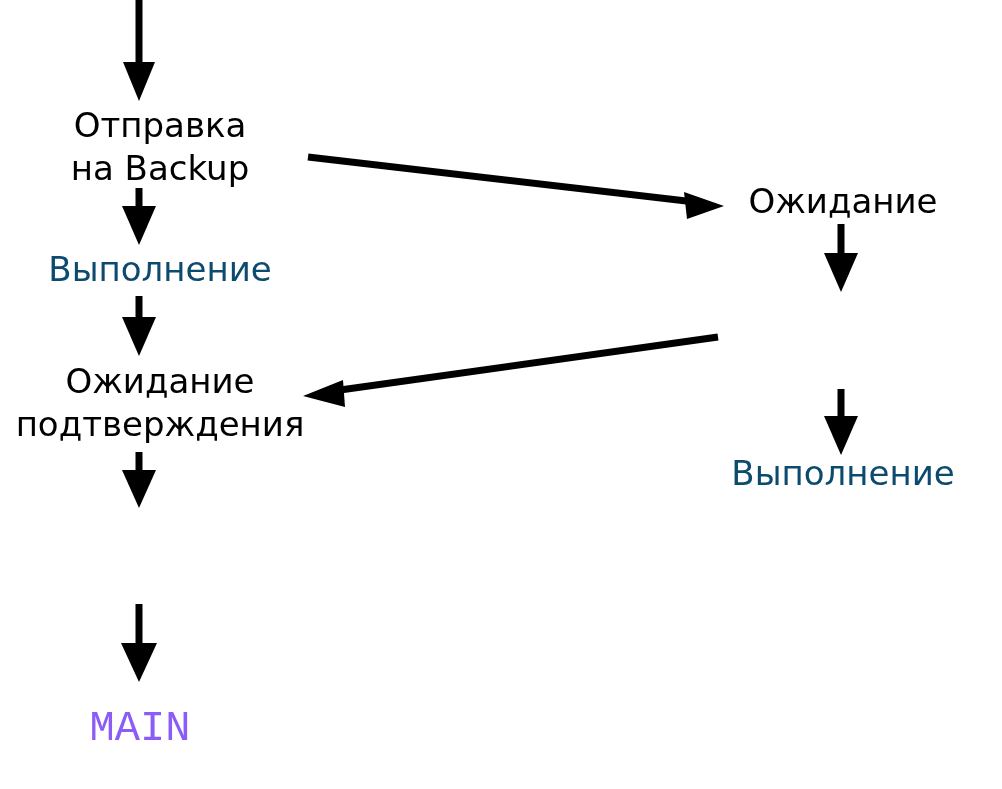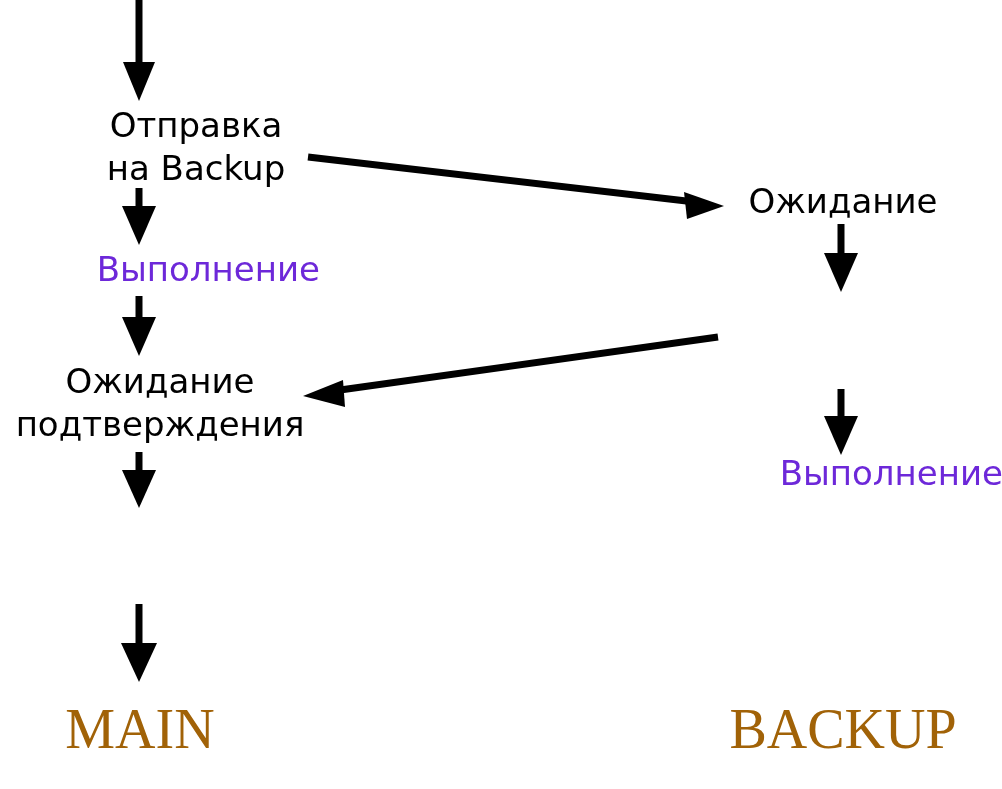--- a/index.html
+++ b/index.html
@@ -29,34 +29,33 @@
   .node {
     position: absolute;
     text-align: center;
     color: #000000;
     font-size: 34px;
     line-height: 43px;
     white-space: pre-line;
     font-family: "DejaVu Sans", "Liberation Sans", sans-serif;
   }
   .node.red {
-    color: #6d28d9;
-    text-align: right;
+    color: #0c4a6e;
   }
   .lane-label {
     position: absolute;
     text-align: center;
-    color: #a16207;
-    font-size: 56px;
+    color: #8b5cf6;
+    font-size: 42px;
     line-height: 46px;
-    font-family: Liberation Serif, serif;
+    font-family: Liberation Mono, monospace;
   }
 
   
-  #node-otpravka   { left: 0px;   top: 104px; width: 320px; padding-left: 36px; }
+  #node-otpravka   { left: 0px;   top: 104px; width: 320px; }
   #node-vypolnenie-main { left: 0px; top: 248px; width: 320px; }
   #node-ozhidanie-podtv { left: 0px; top: 360px; width: 320px; }
   #node-sverka     { left: 0px;   top: 508px; width: 320px; }
   #lane-main       { left: 0px;   top: 706px; width: 280px; }
 
   
   #node-ozhidanie-b { left: 683px; top: 180px; width: 320px; }
   #node-podtv-priem { left: 683px; top: 296px; width: 320px; }
   #node-vypolnenie-backup { left: 683px; top: 452px; width: 320px; }
   #lane-backup      { left: 683px; top: 706px; width: 320px; }
@@ -123,15 +122,14 @@
 подтверждения</div>
 
 
   <div class="lane-label" id="lane-main">MAIN</div>
 
   <div class="node" id="node-ozhidanie-b">Ожидание</div>
 
 
   <div class="node red" id="node-vypolnenie-backup">Выполнение</div>
 
-  <div class="lane-label" id="lane-backup">BACKUP</div>
 
 </div>
 
 </body></html>

